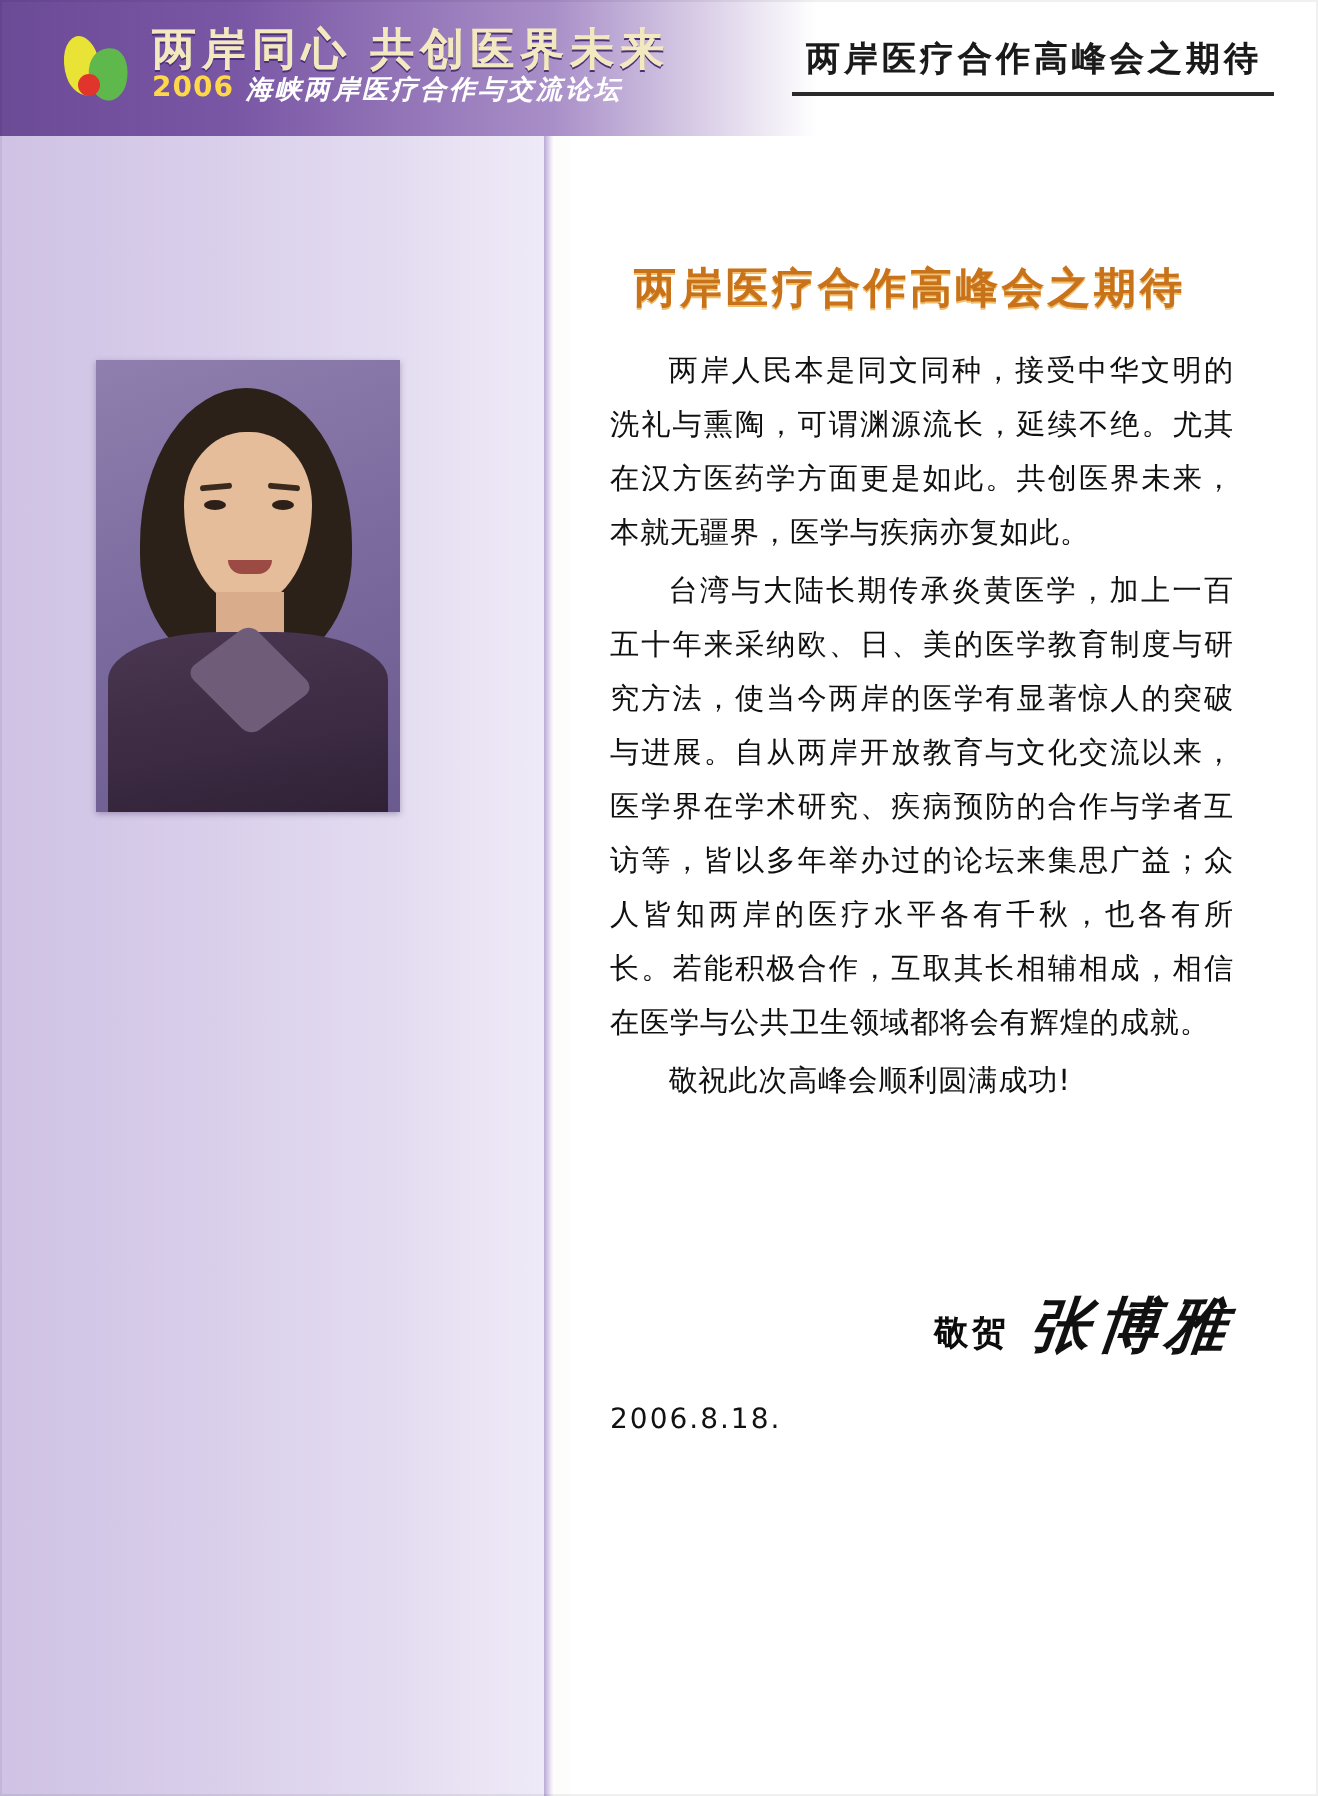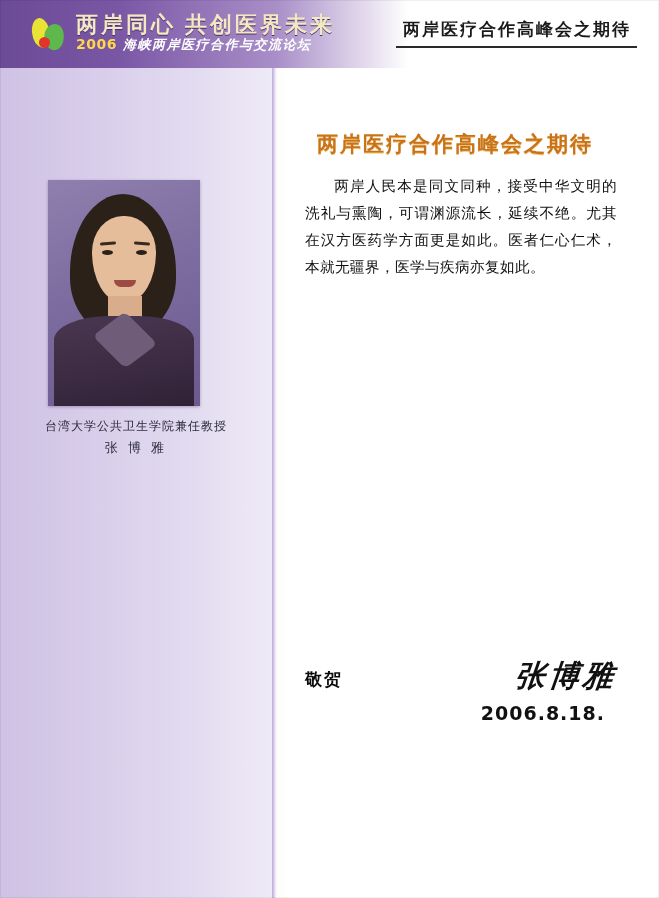--- a/index.html
+++ b/index.html
@@ -280,25 +280,25 @@
     font-size: 14.6px;
     line-height: 27px;
     color: #101010;
     text-align: justify;
     text-indent: 2em;
     letter-spacing: 0.4px;
   }
   .signature-row {
     position: absolute;
     left: 20px;
-    top: 588px;
+    top: 575px;
     width: 312px;
     display: flex;
     align-items: flex-end;
-    justify-content: space-between;
+    justify-content: flex-end;
   }
   .sig-prefix {
     font-size: 17px;
     font-weight: bold;
     letter-spacing: 2px;
     color: #0c0c0c;
     margin-right: 10px;
     padding-bottom: 6px;
   }
   .sig-name {
@@ -308,23 +308,23 @@
     font-style: italic;
     letter-spacing: 4px;
     color: #111111;
     transform: skewX(-6deg);
   }
   .sig-date {
     position: absolute;
     left: 20px;
     top: 634px;
     width: 312px;
-    text-align: right;
-    font-size: 19px;
-    font-weight: bold;
+    text-align: left;
+    font-size: 14px;
+    font-weight: normal;
     letter-spacing: 1px;
     color: #111111;
     padding-right: 12px;
     box-sizing: border-box;
   }
   .page-edge {
     position: absolute;
     left: 0;
     top: 0;
     width: 659px;
@@ -362,31 +362,29 @@
       <div class="portrait-face"></div>
       <div class="portrait-brow-l"></div>
       <div class="portrait-brow-r"></div>
       <div class="portrait-eye-l"></div>
       <div class="portrait-eye-r"></div>
       <div class="portrait-mouth"></div>
       <div class="portrait-neck"></div>
       <div class="portrait-body"></div>
       <div class="portrait-collar"></div>
     </div>
-    <div class="caption">
-      <div>台湾大学公共卫生学院兼任教授</div>
-      <div class="name">张 博 雅</div>
-    </div>
   </div>
   <div class="panel-seam"></div>
 
   <div class="letter">
     <div class="letter-title">两岸医疗合作高峰会之期待</div>
     <div class="letter-body">
-      <p>两岸人民本是同文同种，接受中华文明的洗礼与熏陶，可谓渊源流长，延续不绝。尤其在汉方医药学方面更是如此。医者仁心仁术，本就无疆界，医学与疾病亦复如此。</p>
+      <p>两岸人民本是同文同种，接受中华文明的洗礼与熏陶，可谓渊源流长，延续不绝。尤其在汉方医药学方面更是如此。共创医界未来，本就无疆界，医学与疾病亦复如此。</p>
+      <p>台湾与大陆长期传承炎黄医学，加上一百五十年来采纳欧、日、美的医学教育制度与研究方法，使当今两岸的医学有显著惊人的突破与进展。自从两岸开放教育与文化交流以来，医学界在学术研究、疾病预防的合作与学者互访等，皆以多年举办过的论坛来集思广益；众人皆知两岸的医疗水平各有千秋，也各有所长。若能积极合作，互取其长相辅相成，相信在医学与公共卫生领域都将会有辉煌的成就。</p>
+      <p>敬祝此次高峰会顺利圆满成功!</p>
     </div>
     <div class="signature-row">
       <span class="sig-prefix">敬贺</span>
       <span class="sig-name">张博雅</span>
     </div>
     <div class="sig-date">2006.8.18.</div>
   </div>
 
   <div class="page-edge"></div>
 </div>

